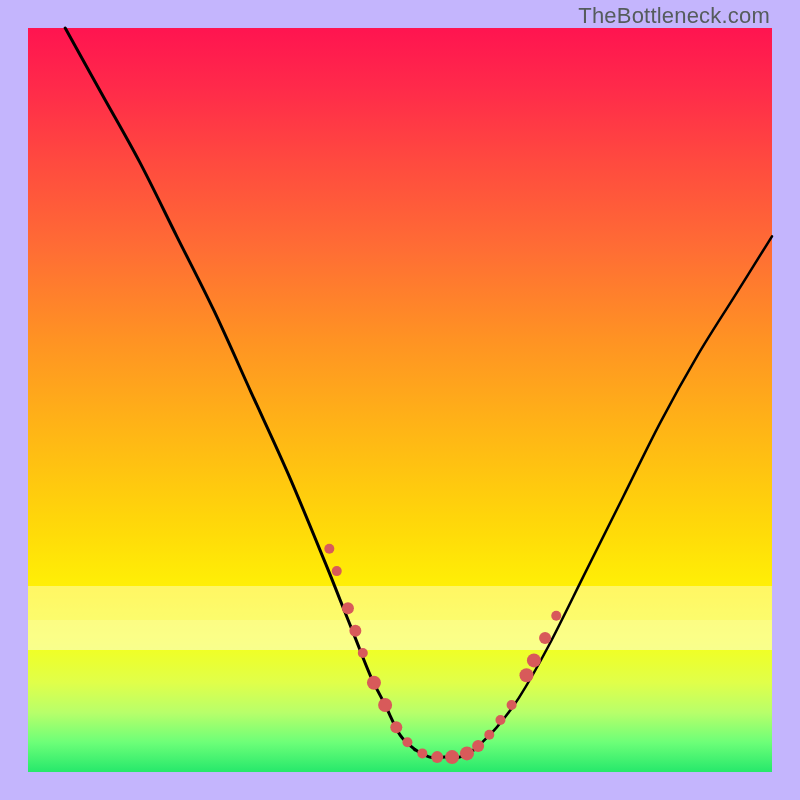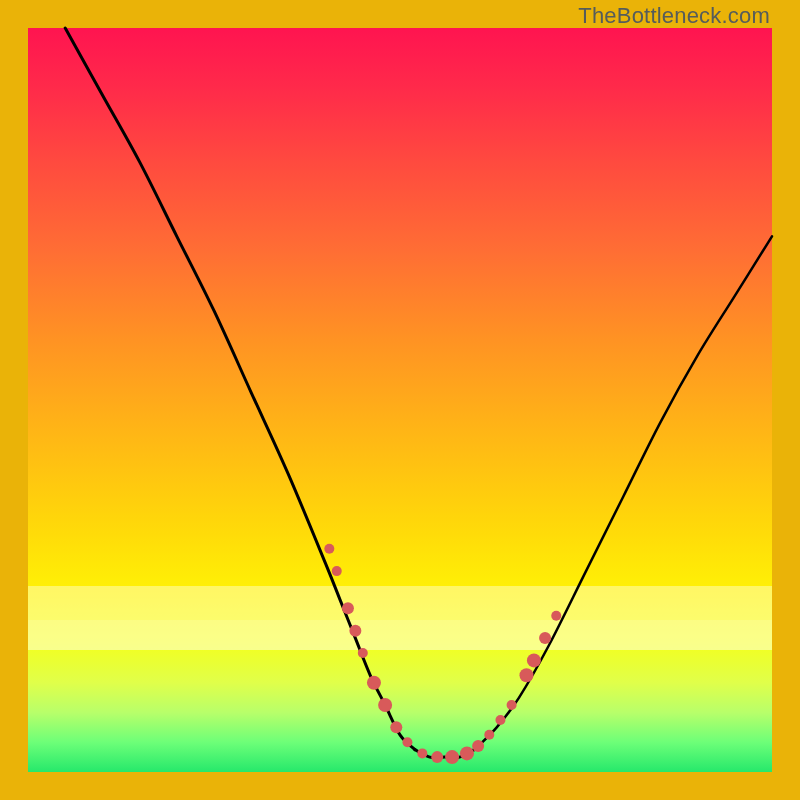--- a/index.html
+++ b/index.html
@@ -10,21 +10,21 @@
     background: #000;
     overflow: hidden;
     font-family: Arial, Helvetica, sans-serif;
   }
   .frame {
     position: absolute;
     left: 0;
     top: 0;
     width: 800px;
     height: 800px;
-    background: #eab308;
+    background: #c4b5fd;
   }
   .plot-area {
     position: absolute;
     left: 28px;
     top: 28px;
     width: 744px;
     height: 744px;
     
     background: linear-gradient(to bottom,
       #ff1450 0%,

